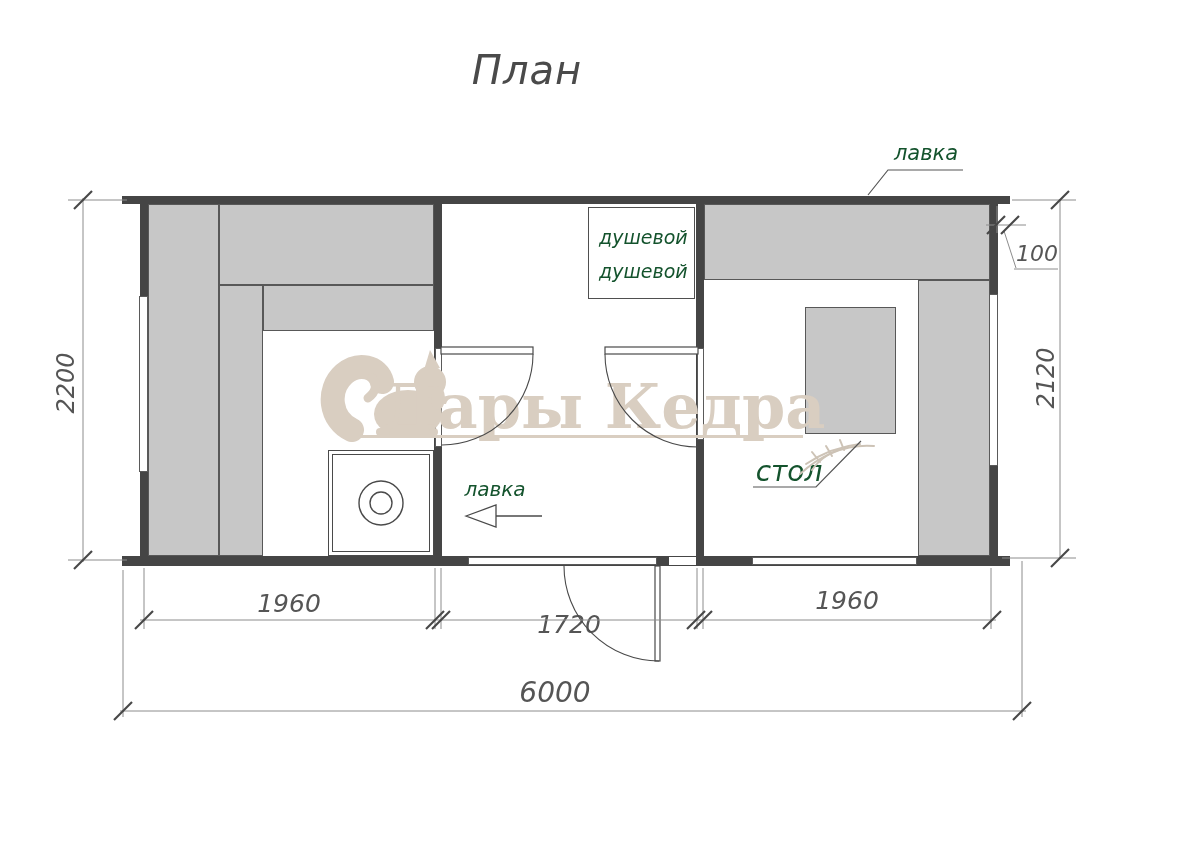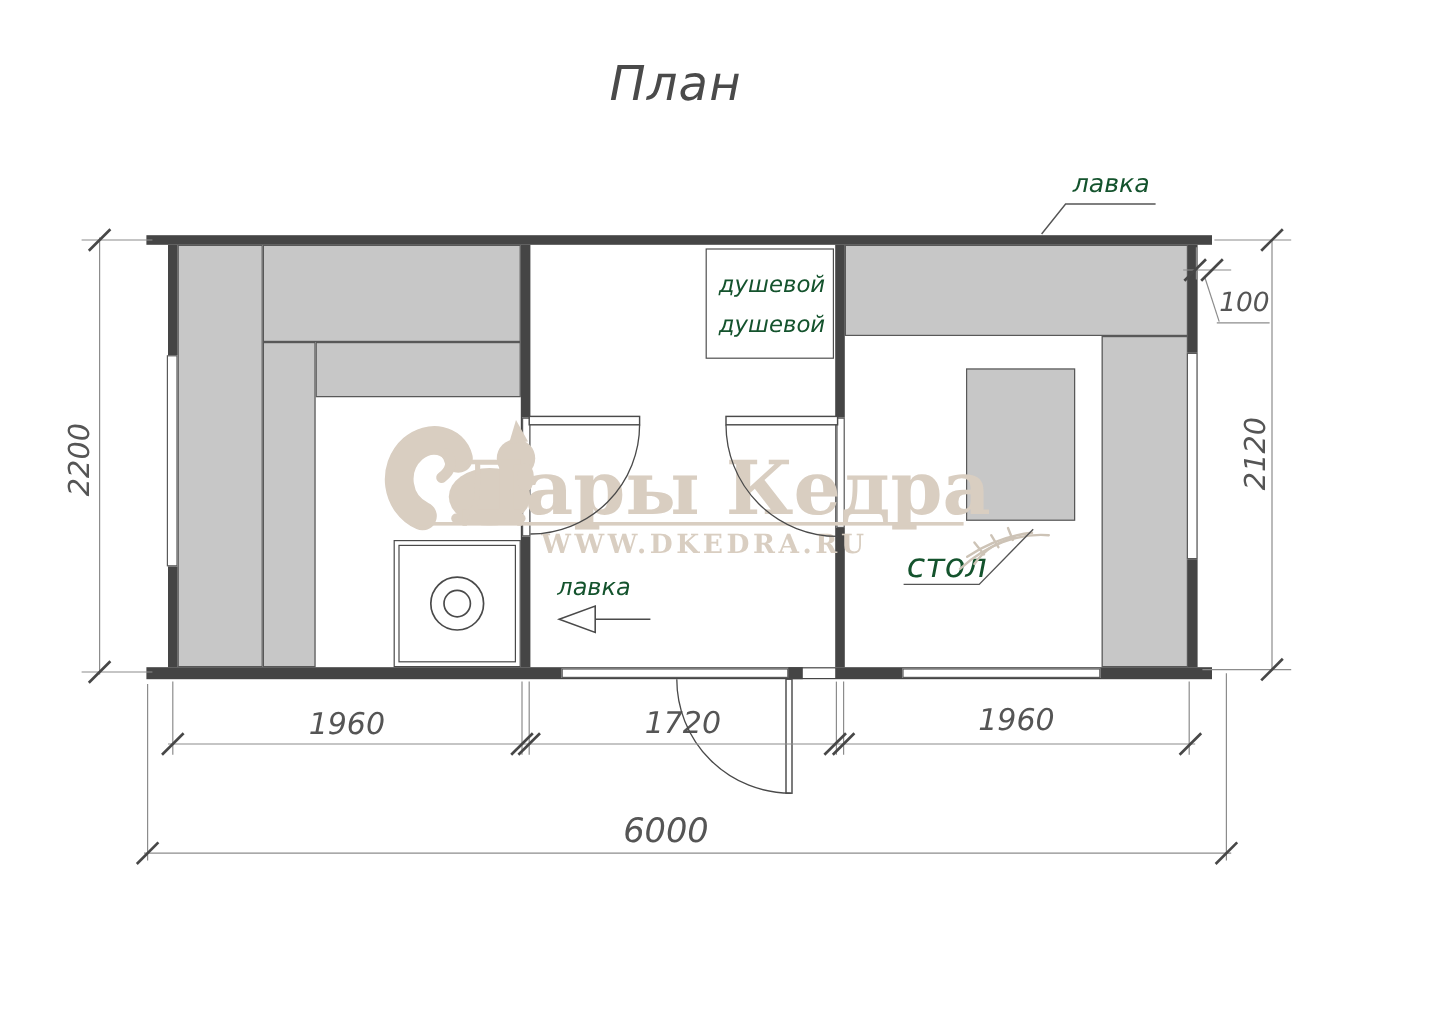--- a/index.html
+++ b/index.html
@@ -41,21 +41,20 @@
       <g fill="#d9cec1" stroke="none">
         <ellipse cx="90" cy="82" rx="34" ry="24"></ellipse>
         <circle cx="112" cy="50" r="16"></circle>
         <path d="M 106,38 L 112,18 L 122,36 Z"></path>
         <ellipse cx="120" cy="66" rx="7" ry="12"></ellipse>
         <rect x="58" y="96" width="62" height="8" rx="4"></rect>
       </g>
     </svg>
     <div class="abs wm-brand" style="left: 604px; top: 370px; transform: translateX(-50%);">Дары Кедра</div>
     <div class="abs wm-line" style="left:345px;top:435px;width:458px;"></div>
-    <div class="abs wm-url" style="left:587px;top:441px;transform:translateX(-50%);">WWW.DKEDRA.RU</div>
     <svg class="abs" style="left:795px;top:432px;" width="90" height="50" viewBox="0 0 90 50">
       <g stroke="#cdc3b6" stroke-width="2" fill="none" stroke-linecap="round">
         <path d="M 5,42 C 27,22 53,12 79,14"></path>
         <path d="M 11,32 C 29,20 47,14 65,12"></path>
         <path d="M 17,38 C 25,26 39,18 51,16"></path>
         <path d="M 25,30 L 17,20"></path>
           <path d="M 37,24 L 31,14"></path>
           <path d="M 49,18 L 45,8"></path>
       </g>
     </svg>
@@ -173,28 +172,28 @@
         <line x1="432" y1="629" x2="450" y2="611"></line>
       <line x1="687" y1="629" x2="705" y2="611"></line>
         <line x1="694" y1="629" x2="712" y2="611"></line>
       <line x1="983" y1="629" x2="1001" y2="611"></line>
       <line x1="114" y1="720" x2="132" y2="702"></line>
         <line x1="1013" y1="720" x2="1031" y2="702"></line>
     </g>
   </svg>
 
   <div style="z-index:6;">
-    <div class="abs plan-title ctr" style="left:563px;top:70px;">План</div>
+    <div class="abs plan-title ctr" style="left:527px;top:70px;">План</div>
 
     <div class="abs lbl ctr" style="left:926px;top:153px;font-size:21px;">лавка</div>
     <div class="abs lbl ctr" style="left:495px;top:489px;font-size:20px;">лавка</div>
     <div class="abs lbl ctr" style="left:789px;top:471px;font-size:28px;">стол</div>
 
     <div class="abs dim ctr-rot" style="left:66px;top:383px;font-size:24px;">2200</div>
     <div class="abs dim ctr-rot" style="left:1046px;top:378px;font-size:24px;">2120</div>
     <div class="abs dim ctr" style="left:1037px;top:253px;font-size:22px;">100</div>
     <div class="abs dim ctr" style="left:289px;top:603px;font-size:25px;">1960</div>
-    <div class="abs dim ctr" style="left:569px;top:602px;font-size:25px;">1720</div>
+    <div class="abs dim ctr" style="left:569px;top:624px;font-size:25px;">1720</div>
     <div class="abs dim ctr" style="left:847px;top:600px;font-size:25px;">1960</div>
     <div class="abs dim ctr" style="left:555px;top:692px;font-size:28px;">6000</div>
   </div>
 
 </div>
 
 </body></html>

